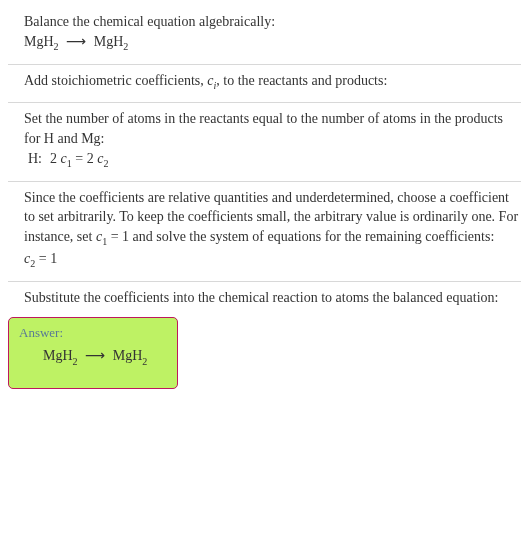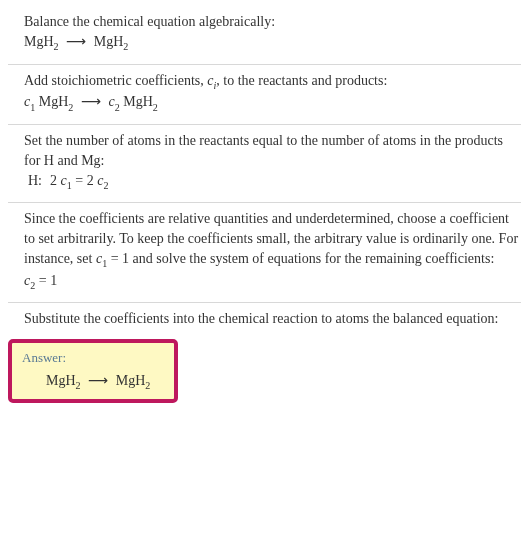--- a/index.html
+++ b/index.html
@@ -14,24 +14,24 @@
     }
     .section { padding: 6px 0 10px 0; margin-left: 16px; }
     .hr { border: none; border-top: 1px solid #d8d8d8; margin: 0; }
     .eq-label-table { border-collapse: collapse; }
     .eq-label-table td { padding: 0 4px; vertical-align: baseline; }
     .eq-label-table td.lbl { text-align: right; }
     .sub { font-size: 0.72em; vertical-align: sub; position: relative; top: 0.05em; }
     .it { font-style: italic; }
     .arrow { padding: 0 4px; }
     .answer-box {
-      border: 4px solid #be185d;
-      background: #fef9c3;
+      border: 1px solid #be185d;
+      background: #bef264;
       border-radius: 5px;
-      padding: 6px 10px 6px 10px;
+      padding: 6px 10px 20px 10px;
       display: inline-block;
       min-width: 170px;
     }
     .answer-label { color: #5a7a94; font-size: 13px; margin-bottom: 4px; }
     .answer-eq { padding-left: 24px; }
   </style>
 </head>
 <body>
 
 
@@ -43,25 +43,20 @@
     <span class="arrow">⟶</span>
     <span><span>MgH</span><span class="sub">2</span></span>
   </div>
 </div>
 
 <hr class="hr">
 
 <div class="section">
   <div>
     <span>Add stoichiometric coefficients, </span><span class="it">c</span><span class="sub it">i</span><span>, to the reactants and products:</span>
-  </div>
-  <div>
-    <span class="it">c</span><span class="sub">1</span><span> MgH</span><span class="sub">2</span>
-    <span class="arrow">⟶</span>
-    <span class="it">c</span><span class="sub">2</span><span> MgH</span><span class="sub">2</span>
   </div>
 </div>
 
 <hr class="hr">
 
 <div class="section">
   <div>Set the number of atoms in the reactants equal to the number of atoms in the products for H and Mg:</div>
   <table class="eq-label-table">
     <tbody>
         <tr>

